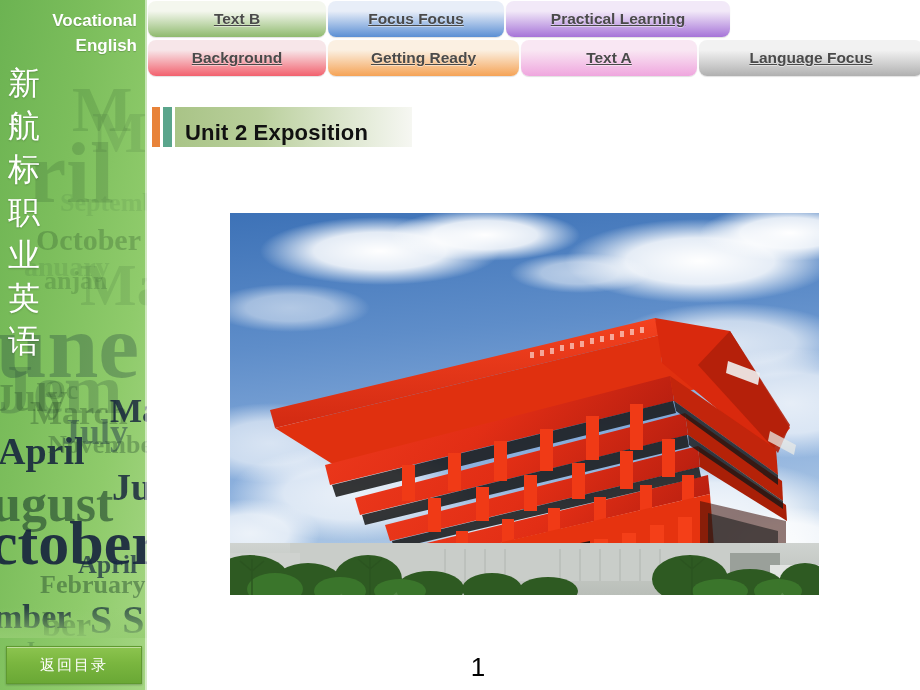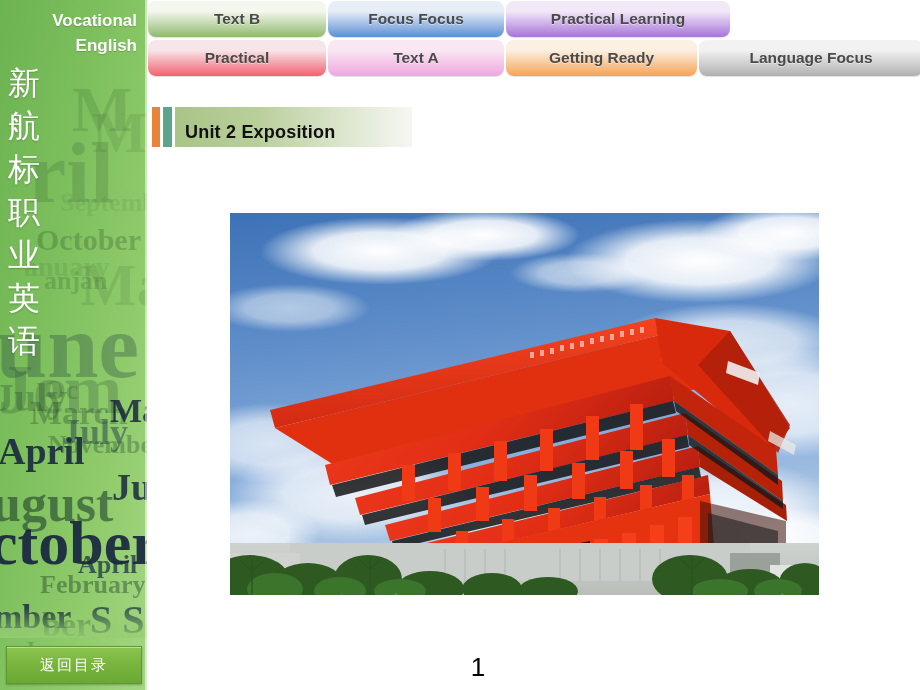--- a/index.html
+++ b/index.html
@@ -64,34 +64,34 @@
     display:flex;align-items:center;justify-content:center;
     font-weight:bold;font-size:15.5px;
     color:#4a4a4a;
     border-radius:8px;
     margin:0 1px;
     box-shadow:0 1px 1px rgba(0,0,0,.12);
     cursor:pointer;
     text-shadow:0 1px 0 rgba(255,255,255,.45);
     overflow:hidden;
   }
-  .tab span{position:relative;z-index:2;}
+  .tab span{position:relative;z-index:2;text-decoration:underline;}
 
   
   .unit-bar{position:absolute;left:152px;top:107px;width:260px;height:40px;}
   .unit-accent1{position:absolute;left:0;top:0;width:8px;height:40px;background:#e8833a;}
   .unit-accent2{position:absolute;left:11px;top:0;width:9px;height:40px;background:#5aa58c;}
   .unit-title-bg{
     position:absolute;left:23px;top:0;width:237px;height:40px;
     background:linear-gradient(to right,#a9c487 0%,#b9cf9b 35%,#dbe5cc 70%,#f6f7f2 100%);
   }
   .unit-title-text{
     position:absolute;left:33px;top:0;height:51px;
     display:flex;align-items:center;
-    font-size:18px;font-weight:bold;color:#111111;
+    font-size:22px;font-weight:bold;color:#111111;
     font-family:"Liberation Sans", sans-serif;
     letter-spacing:.2px;
   }
 
   
   .photo{
     position:absolute;left:230px;top:213px;width:589px;height:382px;
     overflow:hidden;background:#5d87c0;
   }
   .photo svg{display:block;width:589px;height:382px;}
@@ -167,27 +167,27 @@
         </div>
         <div class="tab" style="width: 176px; flex: 0 0 176px; background: linear-gradient(rgb(232, 238, 248) 0%, rgb(232, 238, 248) 28%, rgb(91, 143, 212) 100%);">
           <span>Focus Focus</span>
         </div>
         <div class="tab" style="width: 224px; flex: 0 0 224px; background: linear-gradient(rgb(242, 233, 248) 0%, rgb(242, 233, 248) 28%, rgb(166, 116, 216) 100%);">
           <span>Practical Learning</span>
         </div>
       </div>
     <div class="tabrow row2" id="tabrow2">
         <div class="tab" style="width: 178px; flex: 0 0 178px; background: linear-gradient(rgb(247, 230, 233) 0%, rgb(247, 230, 233) 28%, rgb(242, 97, 110) 100%);">
-          <span>Practical</span>
+          <span>Background</span>
+        </div>
+        <div class="tab" style="width: 191px; flex: 0 0 191px; background: linear-gradient(rgb(251, 240, 226) 0%, rgb(251, 240, 226) 28%, rgb(245, 163, 86) 100%);">
+          <span>Getting Ready</span>
         </div>
         <div class="tab" style="width: 176px; flex: 0 0 176px; background: linear-gradient(rgb(249, 231, 243) 0%, rgb(249, 231, 243) 28%, rgb(239, 166, 222) 100%);">
           <span>Text A</span>
-        </div>
-        <div class="tab" style="width: 191px; flex: 0 0 191px; background: linear-gradient(rgb(251, 240, 226) 0%, rgb(251, 240, 226) 28%, rgb(245, 163, 86) 100%);">
-          <span>Getting Ready</span>
         </div>
         <div class="tab" style="width: 224px; flex: 0 0 224px; background: linear-gradient(rgb(242, 242, 242) 0%, rgb(242, 242, 242) 28%, rgb(176, 176, 176) 100%);">
           <span>Language Focus</span>
         </div>
       </div>
   </div>
 
   <div class="unit-bar">
     <div class="unit-accent1"></div>
     <div class="unit-accent2"></div>

